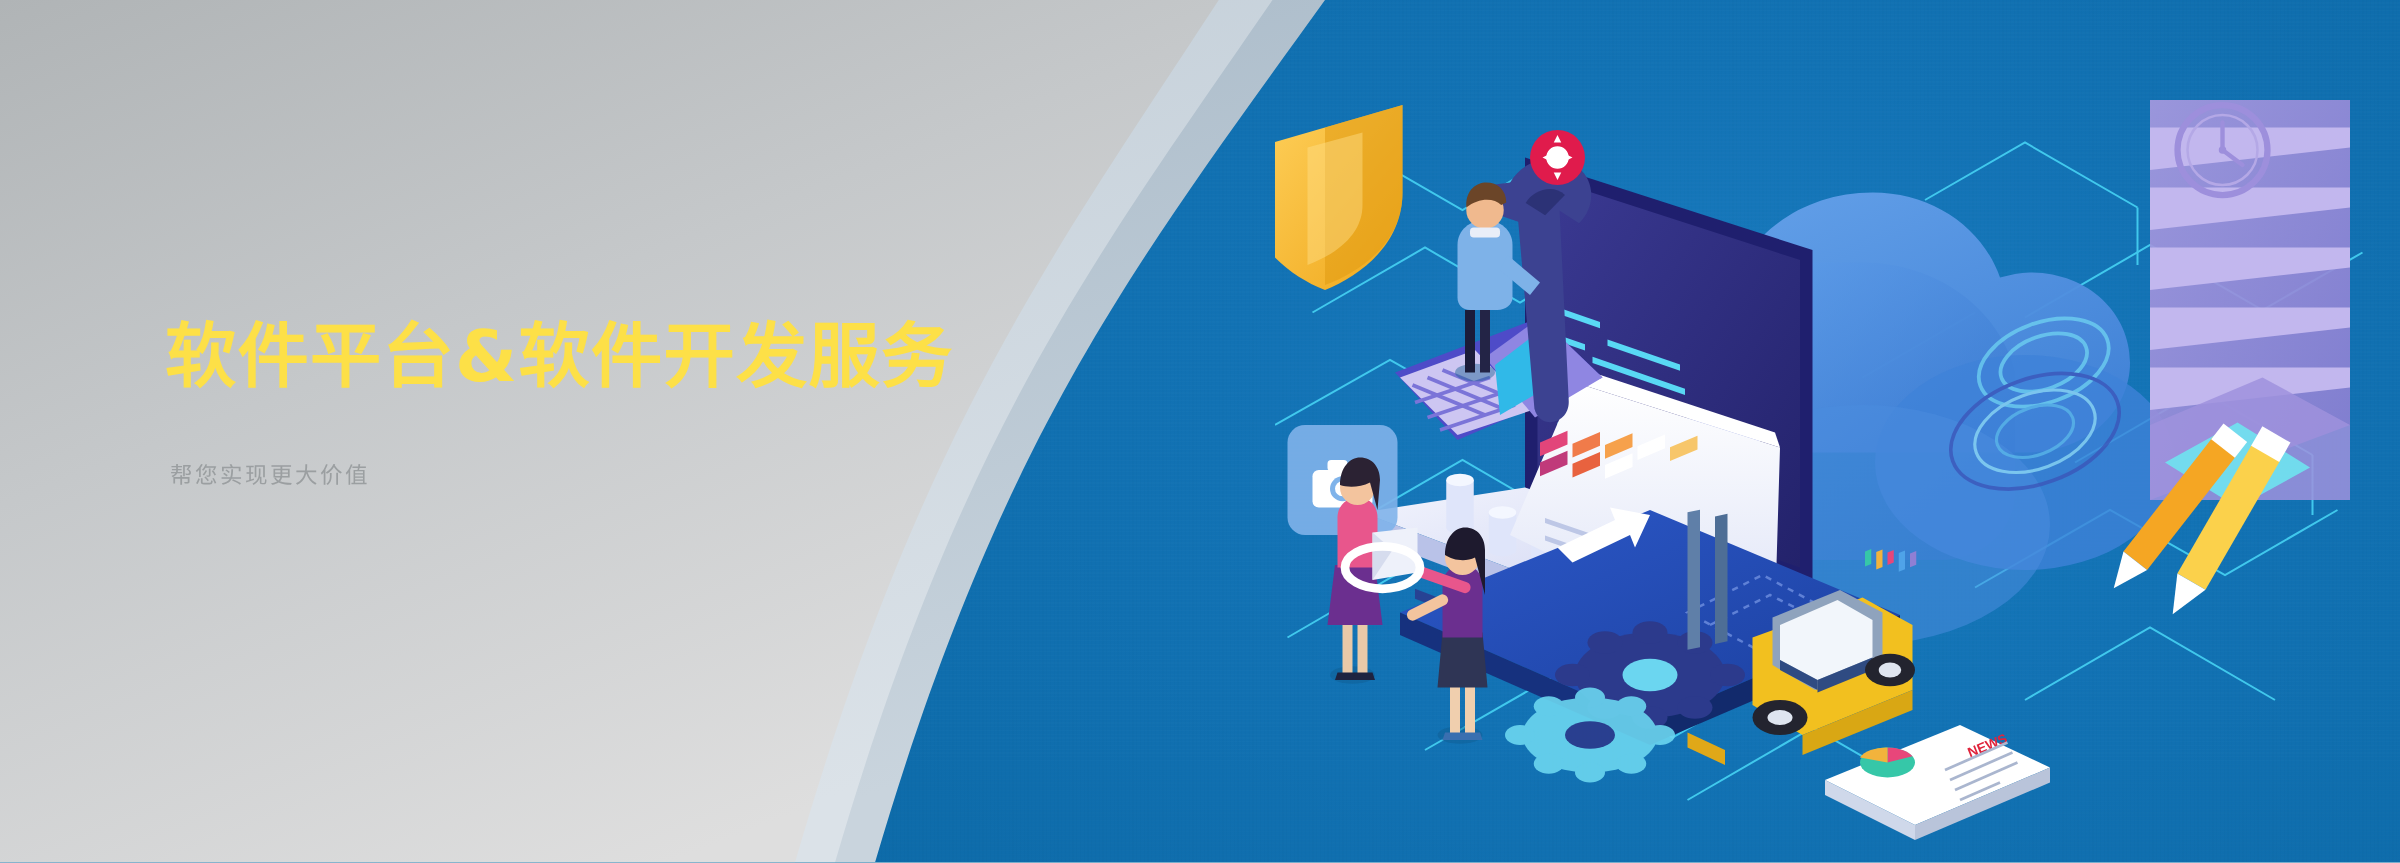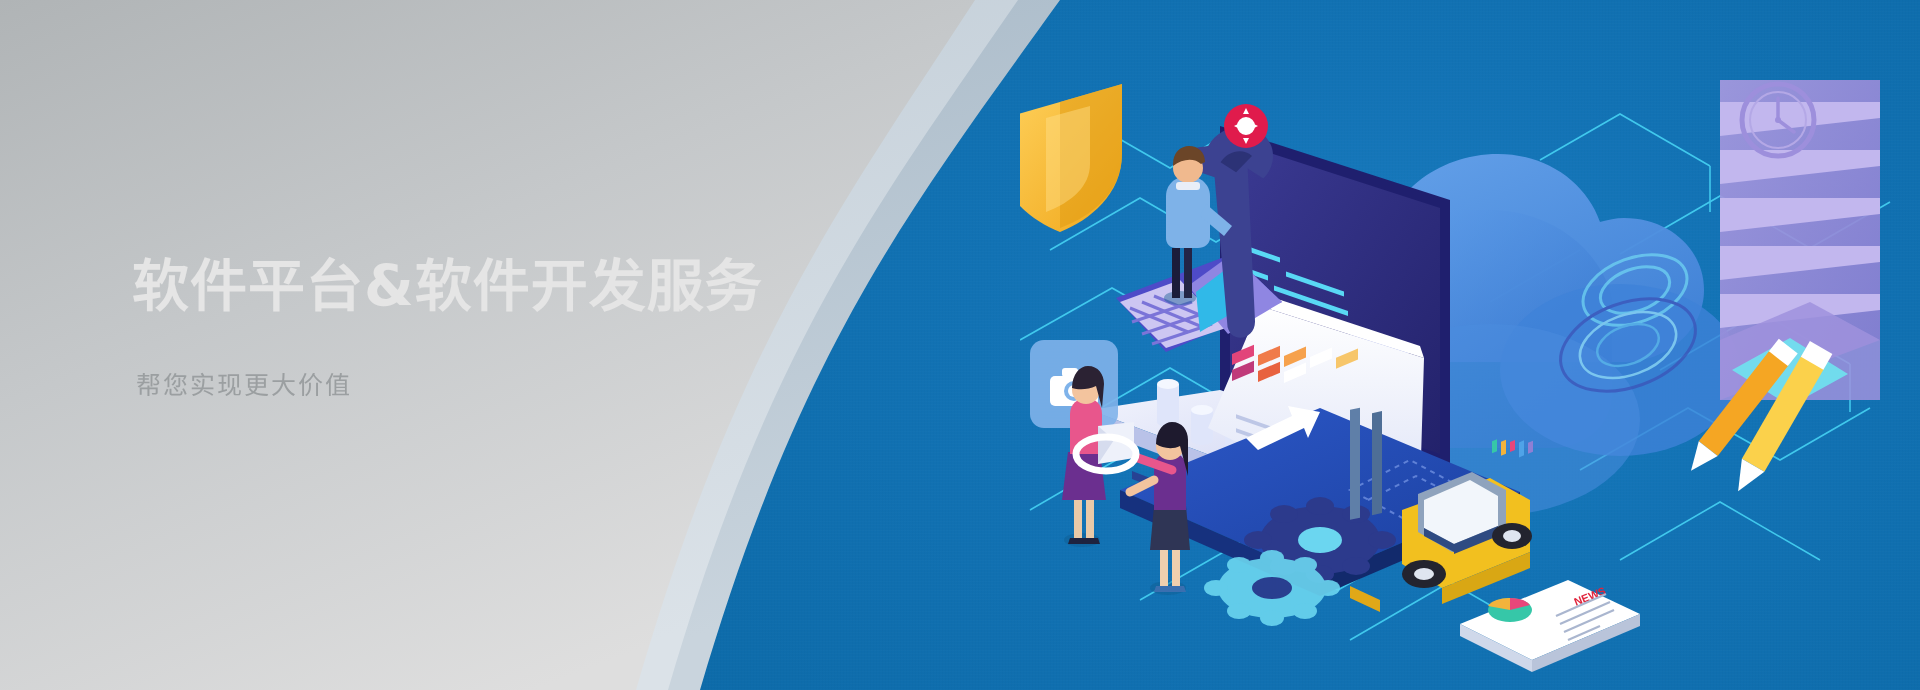--- a/index.html
+++ b/index.html
@@ -36,27 +36,27 @@
     position:absolute;
     left:132px; top:255px;
     z-index:30;
   }
   .headline{
     margin:0;
     font-size:57px;
     line-height:1.12;
     font-weight:700;
     letter-spacing:1px;
-    color:#e5e5e5;
+    color:#fde047;
     white-space:nowrap;
     font-family:"DejaVu Sans","Liberation Sans",sans-serif;
   }
   .subline{
     margin:46px 0 0 4px;
-    font-size:25px;
+    font-size:18px;
     letter-spacing:2px;
     font-weight:400;
     color:#9b9fa1;
     white-space:nowrap;
     font-family:"DejaVu Sans","Liberation Sans",sans-serif;
   }
 
   
   .art{position:absolute; left:1020px; top:40px; width:900px; height:650px; z-index:20;}
   .art svg{display:block;}

